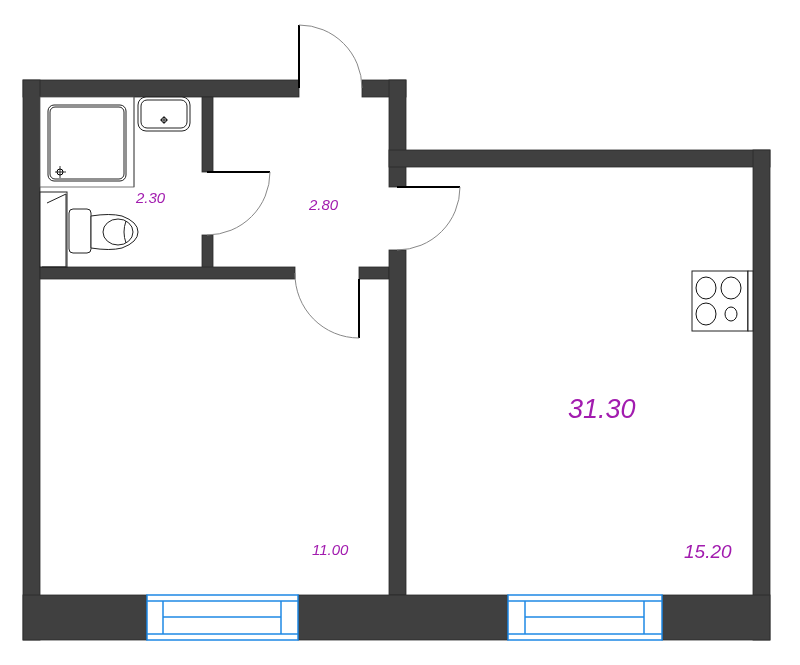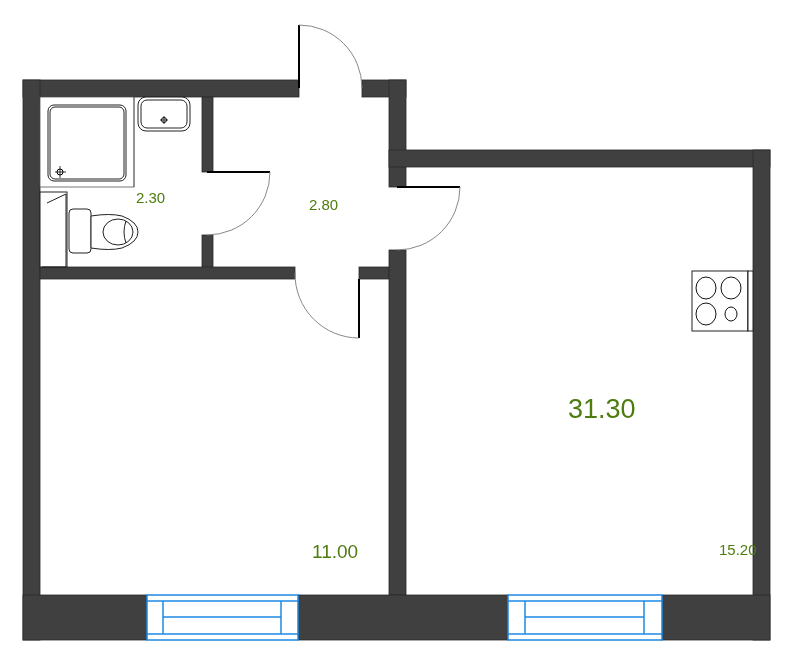--- a/index.html
+++ b/index.html
@@ -4,21 +4,21 @@
 <style>
   html, body { margin: 0; padding: 0; background: #ffffff; }
   body { width: 800px; height: 665px; position: relative; overflow: hidden; font-family: "Liberation Sans", sans-serif; }
   #plan { position: absolute; left: 0; top: 0; width: 800px; height: 665px; }
   .wall { fill: #404040; stroke: #2a2a2a; stroke-width: 0.8; }
   .fixture { fill: #ffffff; stroke: #222; stroke-width: 1; }
   .arc { fill: none; stroke: #888; stroke-width: 1; }
   .leaf { stroke: #000; stroke-width: 2; }
   .win-frame { fill: #ffffff; stroke: #1e88e5; stroke-width: 1.5; }
   .win-line { stroke: #1e88e5; stroke-width: 1.5; }
-  .area-label { position: absolute; color: #4d7c0f; white-space: nowrap; font-family: "Liberation Sans", sans-serif; }
+  .area-label { position: absolute; font-style: italic; color: #a21caf; white-space: nowrap; font-family: "Liberation Sans", sans-serif; }
 </style>
 </head>
 <body>
 
 <svg id="plan" viewBox="0 0 800 665" xmlns="http://www.w3.org/2000/svg">
 
   <g>
 
     <rect class="wall" x="23" y="80" width="276" height="17"></rect>
 
@@ -111,14 +111,14 @@
     <line class="win-line" x1="508" y1="634" x2="662" y2="634"></line>
     <line class="win-line" x1="525" y1="601" x2="525" y2="634"></line>
     <line class="win-line" x1="644" y1="601" x2="644" y2="634"></line>
     <line class="win-line" x1="525" y1="617" x2="644" y2="617"></line>
   </g>
 </svg>
 
 <div class="area-label" style="left:136px; top:189px; font-size:15px;">2.30</div>
 <div class="area-label" style="left:309px; top:196px; font-size:15px;">2.80</div>
 <div class="area-label" style="left:568px; top:394px; font-size:27px;">31.30</div>
-<div class="area-label" style="left:312px; top:541px; font-size:19px;">11.00</div>
-<div class="area-label" style="left:719px; top:541px; font-size:15px;">15.20</div>
+<div class="area-label" style="left:312px; top:541px; font-size:15px;">11.00</div>
+<div class="area-label" style="left:684px; top:541px; font-size:19px;">15.20</div>
 
 </body></html>

